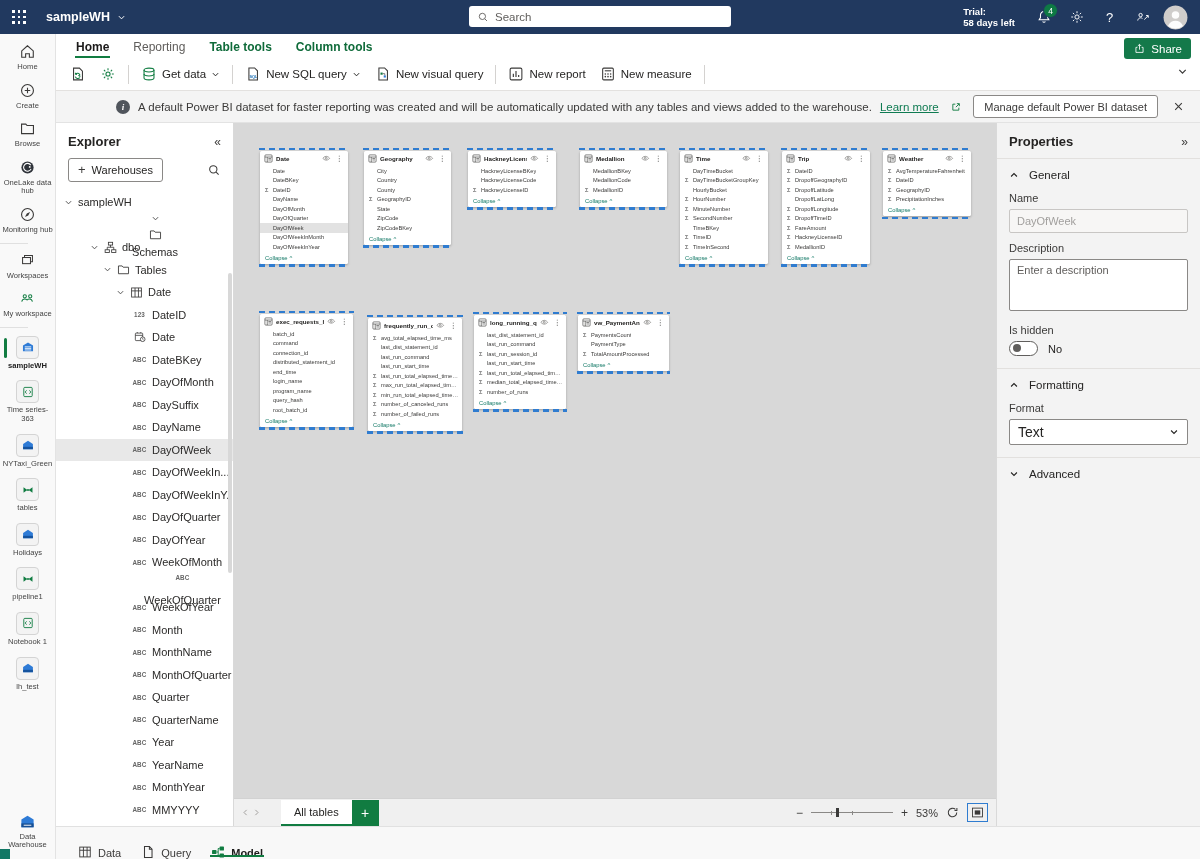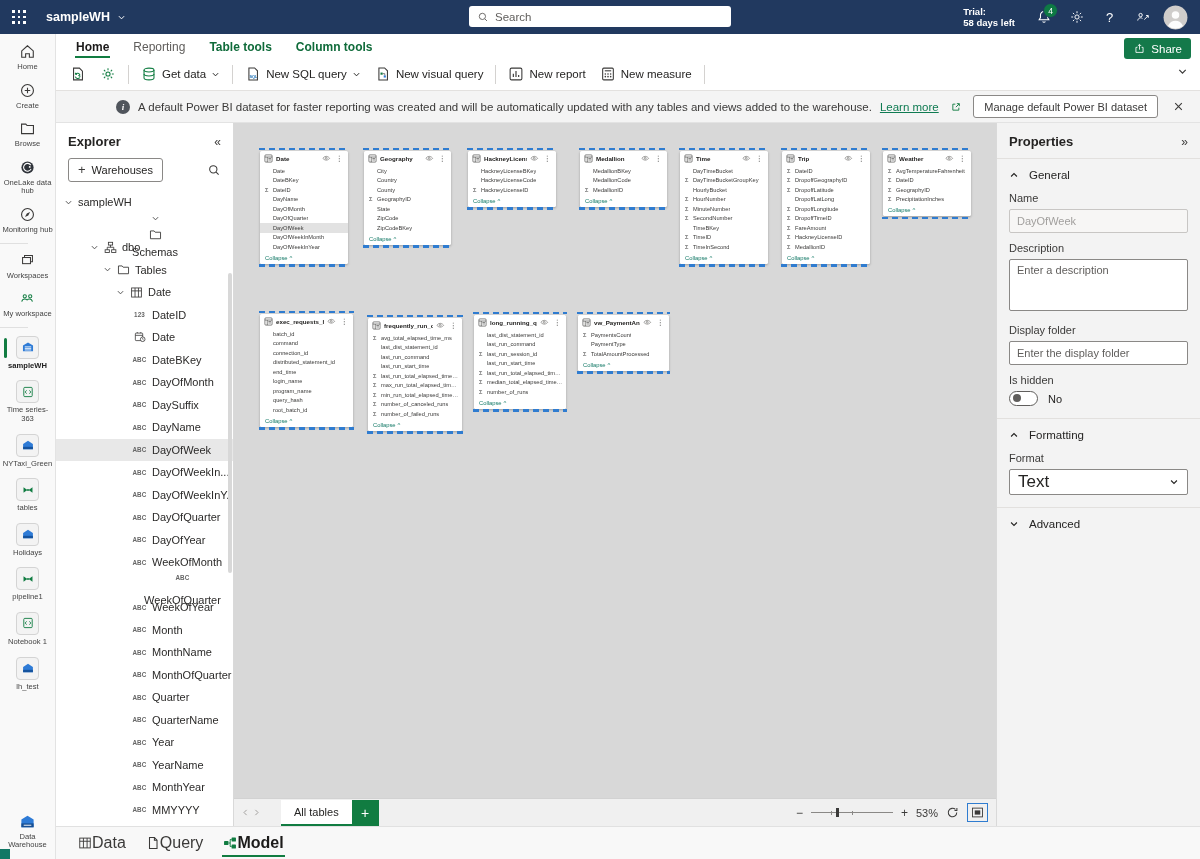--- a/index.html
+++ b/index.html
@@ -155,26 +155,26 @@
       font-size:11px;padding:4px 7px;font-family:"Liberation Sans","DejaVu Sans",sans-serif;color:#252423}
   .pinput{height:24px}
   .pinput::placeholder,.ptext::placeholder{color:#605e5c}
   .name-input{background:#f7f6f5;border-color:#c8c6c4;color:#a19f9d}
   .ptext{height:52px;resize:none}
   .toggle-row{display:flex;align-items:center;gap:10px;margin-top:4px}
   .toggle{width:29px;height:15px;border:1px solid #605e5c;border-radius:9px;background:#fff;position:relative;cursor:pointer;flex:0 0 29px;box-sizing:border-box}
   .knob{position:absolute;left:2.5px;top:2.3px;width:8px;height:8px;border-radius:50%;background:#605e5c}
   .toggle-label{font-size:11px}
   .sel-box{background:#fff;border:1px solid #8a8886;border-radius:2px;height:24px;display:flex;align-items:center;
-      justify-content:space-between;padding:0 8px;font-size:17px;cursor:pointer}
+      justify-content:space-between;padding:0 8px;font-size:14px;cursor:pointer}
   .sel-box .ic svg{width:10px;height:10px}
 
   
   .statusbar{flex:0 0 32px;background:#f8f8f8;border-top:1px solid #e1e1e1;display:flex;align-items:center;padding-left:12px}
-  .stab{display:flex;align-items:center;font-size:16px;color:#3b3a39;height:100%;padding:0 10px;position:relative;cursor:pointer}
+  .stab{display:flex;align-items:flex-end;gap:6px;font-size:11px;color:#3b3a39;height:100%;padding:0 10px;position:relative;cursor:pointer}
   .stab .ic svg{width:14px;height:14px}
   .stab.active{font-weight:bold;color:#1c1b1a}
   .stab.active::after{content:"";position:absolute;left:9px;right:9px;bottom:2px;height:2.4px;background:#117c41}
 </style>
 </head>
 <body>
 
 <div class="app">
 
   <div class="topbar">
@@ -1360,24 +1360,20 @@
             </div>
             <div class="pfield">
               <div class="plabel">Name</div>
               <input class="pinput name-input" disabled="" value="DayOfWeek" style="">
             </div>
             <div class="pfield">
               <div class="plabel">Description</div>
               <textarea class="ptext" placeholder="Enter a description" style=""></textarea>
             </div>
             <div class="pfield">
-              <div class="plabel">Display folder</div>
-              <input class="pinput" placeholder="Enter the display folder" style="">
-            </div>
-            <div class="pfield">
               <div class="plabel">Is hidden</div>
               <div class="toggle-row">
                 <span class="toggle">
                     <span class="knob"></span>
                   </span>
                 <span class="toggle-label">No</span>
               </div>
             </div>
           </div>
           <div class="psec">

